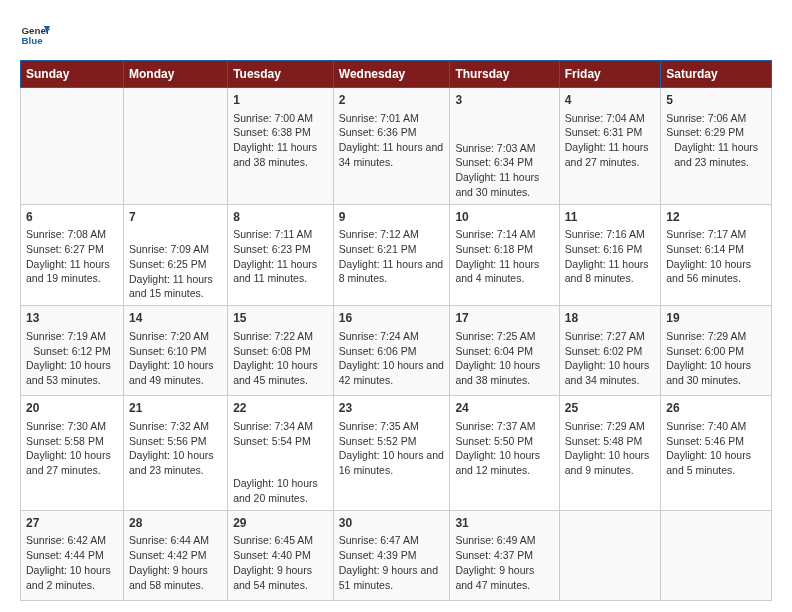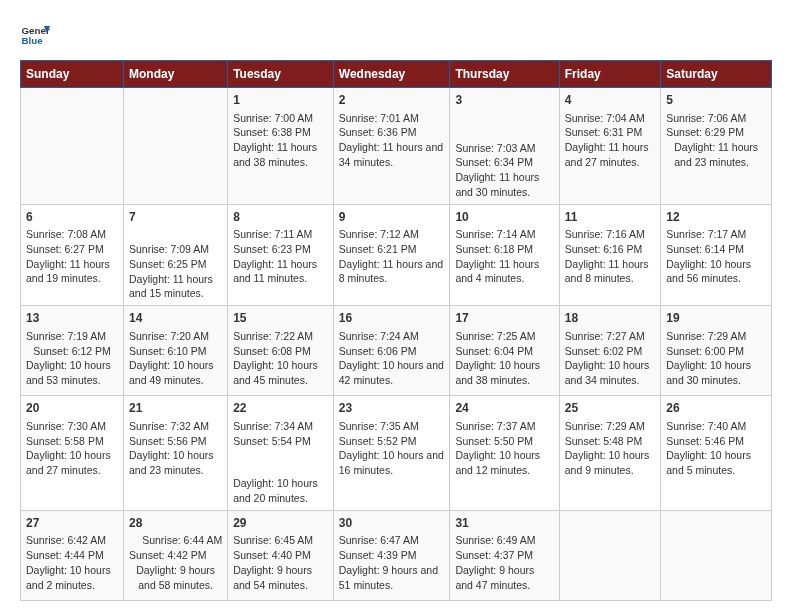--- a/index.html
+++ b/index.html
@@ -275,23 +275,23 @@
       </tr>
       <tr>
         <td>
           <span class="day-num">27</span>
           <span style="display: block;">Sunrise: 6:42 AM</span>
           <span style="display: block;">Sunset: 4:44 PM</span>
           <span style="display: block;">Daylight: 10 hours and 2 minutes.</span>
         </td>
         <td>
           <span class="day-num">28</span>
-          <span style="display: block; text-align: right;">Sunrise: 6:44 AM</span>
+          <span style="display: block;">Sunrise: 6:44 AM</span>
           <span style="display: block;">Sunset: 4:42 PM</span>
-          <span style="display: block; text-align: center;">Daylight: 9 hours and 58 minutes.</span>
+          <span style="display: block;">Daylight: 9 hours and 58 minutes.</span>
         </td>
         <td>
           <span class="day-num">29</span>
           <span style="display: block;">Sunrise: 6:45 AM</span>
           <span style="display: block;">Sunset: 4:40 PM</span>
           <span style="display: block;">Daylight: 9 hours and 54 minutes.</span>
         </td>
         <td>
           <span class="day-num">30</span>
           <span style="display: block;">Sunrise: 6:47 AM</span>

